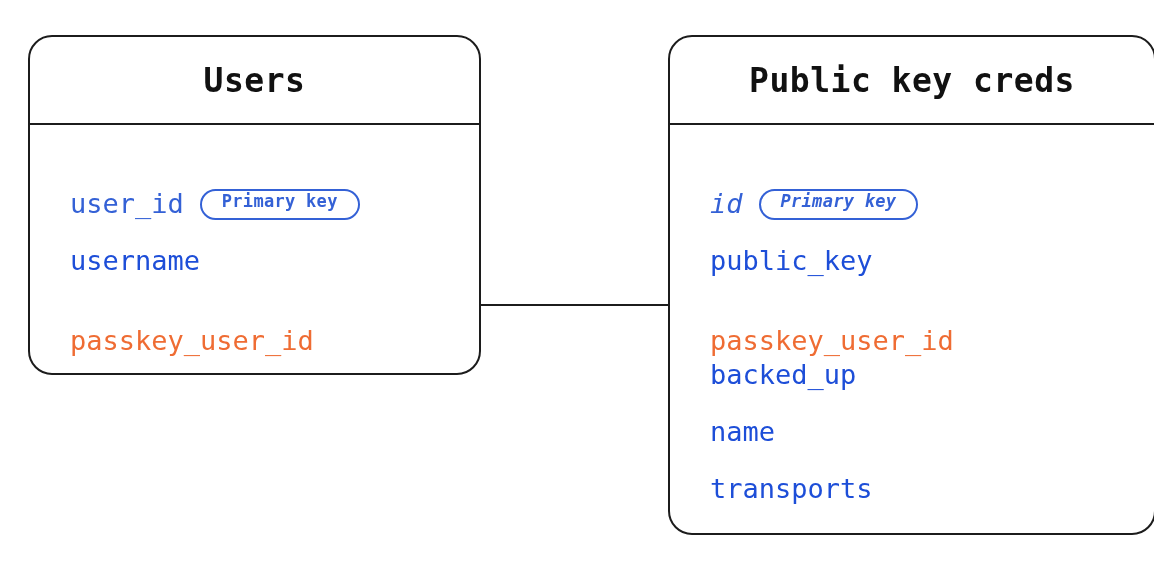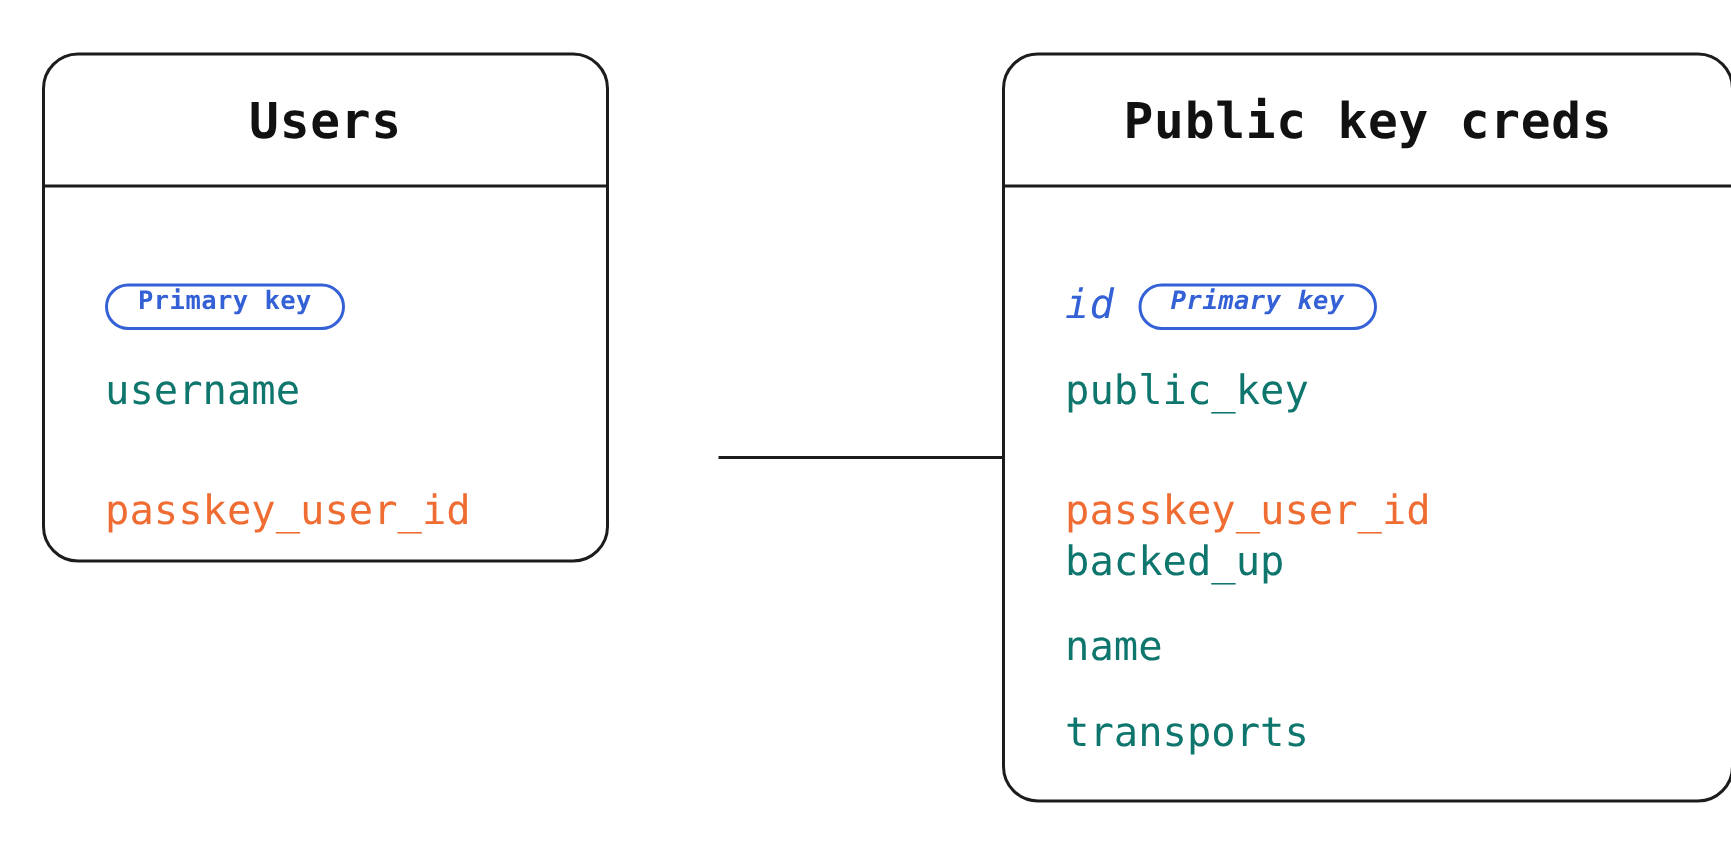--- a/index.html
+++ b/index.html
@@ -26,21 +26,21 @@
     position: absolute;
     box-sizing: border-box;
     background: #ffffff;
     border: 2px solid #1c1c1c;
     border-radius: 24px;
   }
 
   #entity-users {
     left: 28px;
     top: 35px;
-    width: 378px;
+    width: 453px;
     height: 340px;
   }
 
   #entity-pkcreds {
     left: 668px;
     top: 35px;
     width: 488px;
     height: 500px;
   }
 
@@ -84,21 +84,21 @@
     display: flex;
     align-items: center;
     gap: 16px;
     white-space: nowrap;
   }
 
   .field-name {
     font-family: "DejaVu Sans Mono", "Liberation Mono", monospace;
     font-size: 27px;
     line-height: 34px;
-    color: #0f766e;
+    color: #1d4ed8;
   }
 
   .field-name.key {
     color: #3461d6;
   }
 
   .field-name.fk {
     color: #ef6c33;
     margin-top: 45px;
   }
@@ -139,20 +139,21 @@
 
 <div id="canvas">
 
   <div class="entity" id="entity-users">
     <div class="entity-header">
       <span class="entity-title">Users</span>
     </div>
     <ul class="field-list">
 
       <li class="field-row" style="top:60px;">
+        <span class="field-name key">user_id</span>
         <span class="badge">
           <span class="badge-label">Primary key</span>
         </span>
       </li>
 
       <li class="field-row" style="top:117px;">
         <span class="field-name">username</span>
       </li>
 
       <li class="field-row" style="top:174px;">

